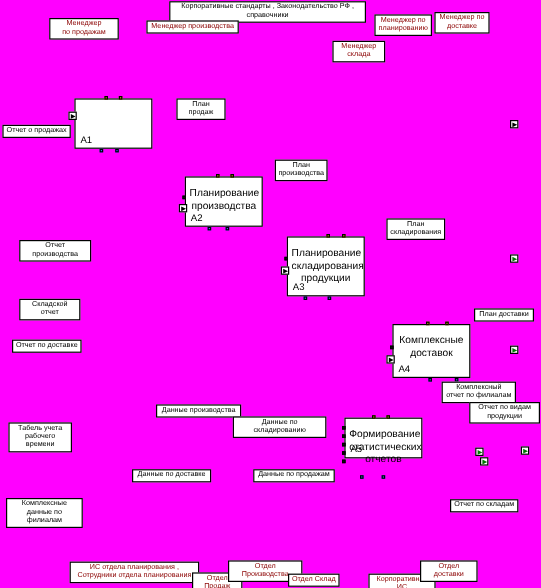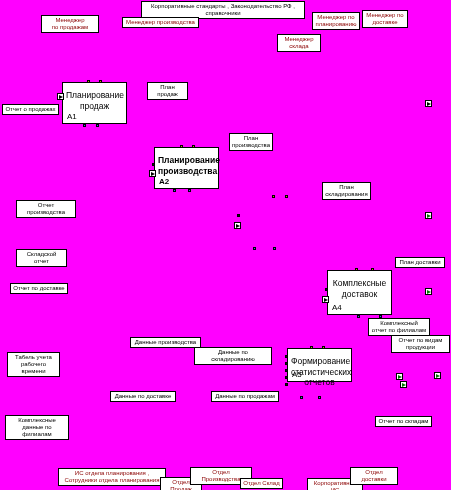--- a/index.html
+++ b/index.html
@@ -118,51 +118,55 @@
   <div class="role-label" style="left:312px; top:12px; width:48px;">Менеджер по
 планированию</div>
 
   <div class="role-label" style="left:362px; top:10px; width:46px;">Менеджер по
 доставке</div>
 
   <div class="role-label" style="left:277px; top:34px; width:44px;">Менеджер
 склада</div>
 
   <div class="proc-box" style="left:62px; top:82px; width:65px; height:42px;">
-    <span class="proc-title">Планирование
-продаж</span>
     <span class="proc-id">A1</span>
   </div>
   <div class="tick tick-top" style="left:87px; top:80px;"></div>
   <div class="tick tick-top" style="left:99px; top:80px;"></div>
   <div class="tick tick-bottom" style="left:83px; top:124px;"></div>
   <div class="tick tick-bottom" style="left:96px; top:124px;"></div>
   <div class="arrow-marker" style="left:57px; top:93px;"></div>
 
   <div class="flow-label" style="left:2px; top:104px; width:57px;">Отчет о продажах</div>
 
   <div class="flow-label" style="left:147px; top:82px; width:41px;">План продаж</div>
 
-  <div class="proc-box" style="left:154px; top:147px; width:65px; height:42px;font-weight:bold;">
+  <div class="proc-box" style="left:154px; top:147px; width:65px; height:42px;">
     <span class="proc-title">Планирование
 производства</span>
     <span class="proc-id">A2</span>
   </div>
   <div class="tick tick-top" style="left:180px; top:145px;"></div>
   <div class="tick tick-top" style="left:192px; top:145px;"></div>
   <div class="tick tick-bottom" style="left:173px; top:189px;"></div>
   <div class="tick tick-bottom" style="left:188px; top:189px;"></div>
   <div class="tick tick-left" style="left:152px; top:163px;"></div>
   <div class="arrow-marker" style="left:149px; top:170px;"></div>
 
   <div class="flow-label" style="left:229px; top:133px; width:44px;">План
 производства</div>
 
   <div class="flow-label" style="left:16px; top:200px; width:60px;">Отчет производства</div>
 
+  <div class="proc-box" style="left:239px; top:197px; width:65px; height:50px;">
+    <span class="proc-title">Планирование
+складирования
+продукции</span>
+    <span class="proc-id">A3</span>
+  </div>
   <div class="tick tick-top" style="left:272px; top:195px;"></div>
   <div class="tick tick-top" style="left:285px; top:195px;"></div>
   <div class="tick tick-bottom" style="left:253px; top:247px;"></div>
   <div class="tick tick-bottom" style="left:273px; top:247px;"></div>
   <div class="tick tick-left" style="left:237px; top:214px;"></div>
   <div class="arrow-marker" style="left:234px; top:222px;"></div>
 
   <div class="flow-label" style="left:322px; top:182px; width:49px;">План
 складирования</div>
 

